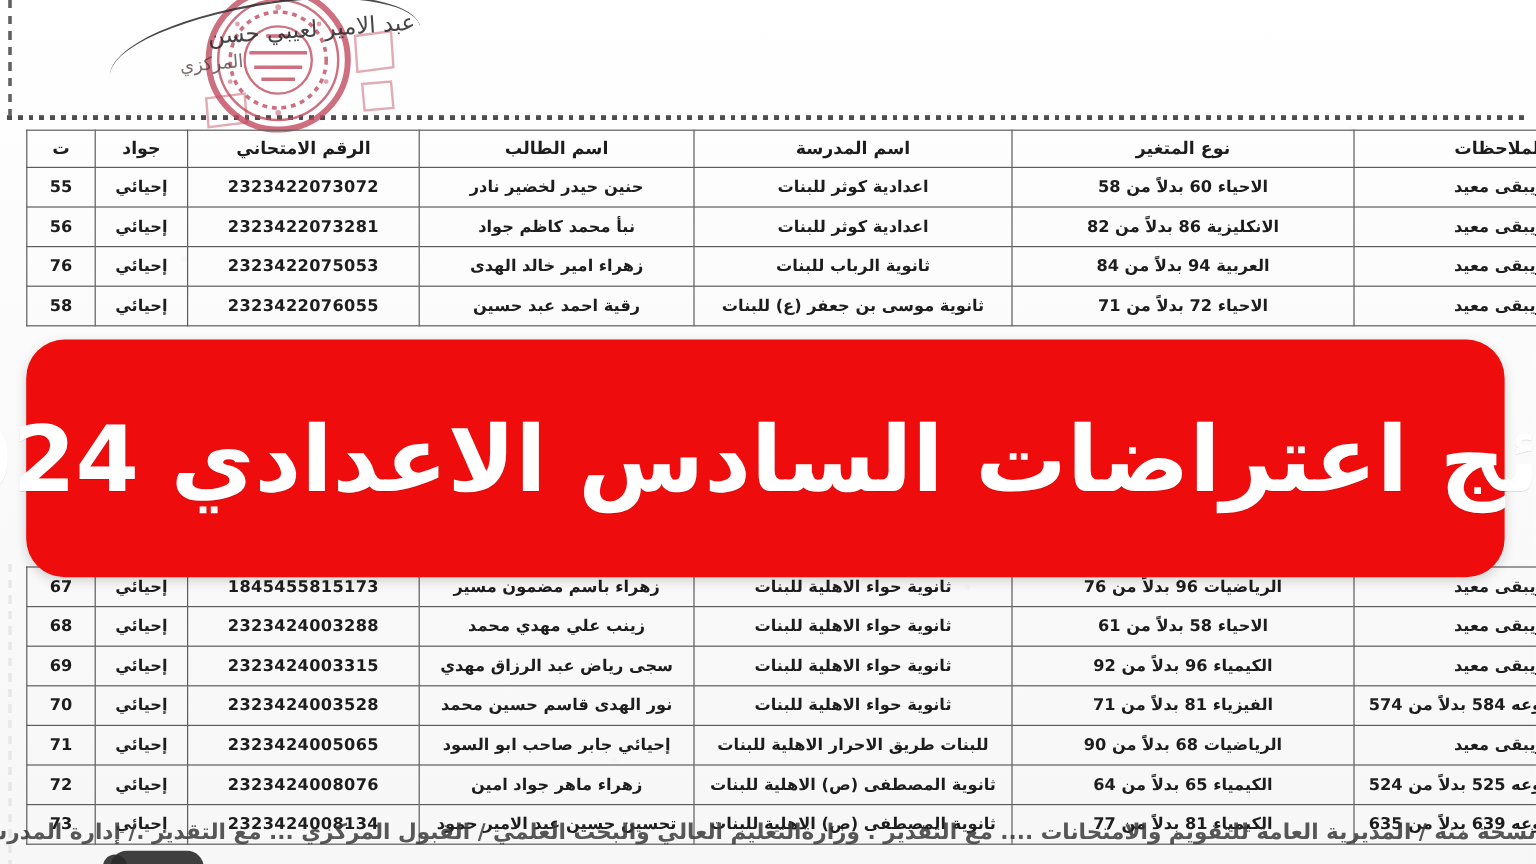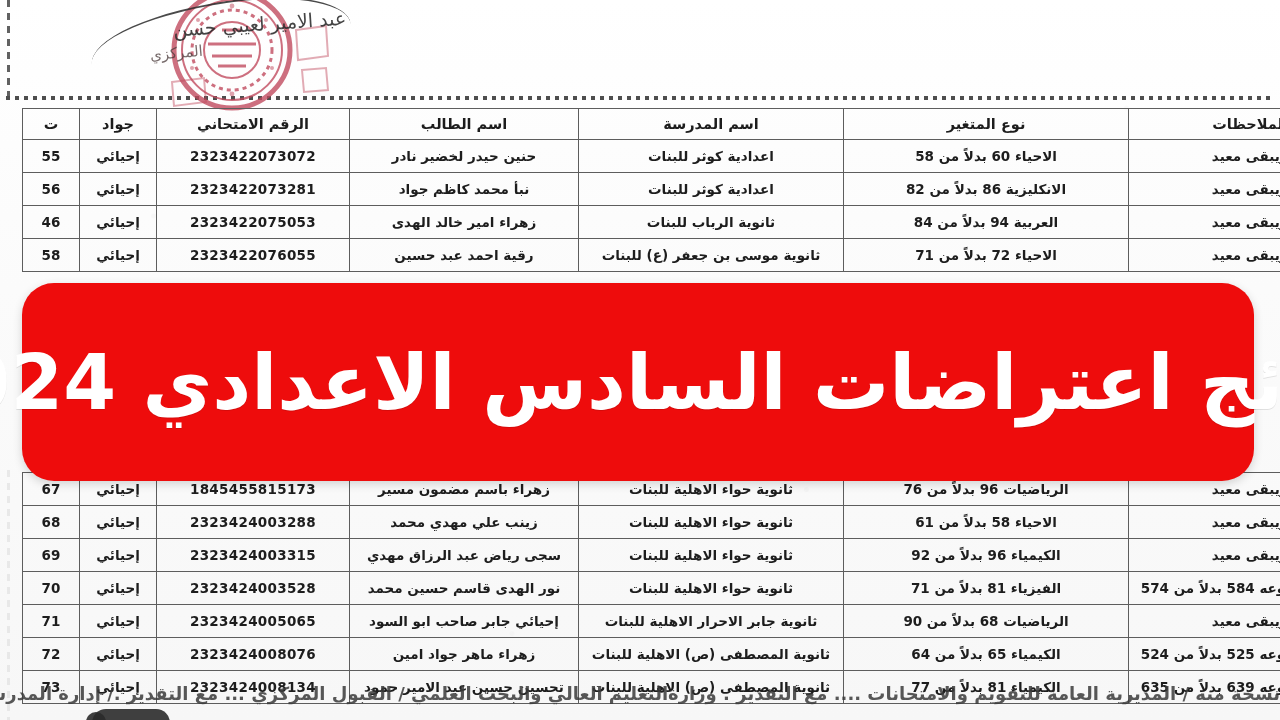--- a/index.html
+++ b/index.html
@@ -214,21 +214,21 @@
           <td class="col-branch">إحيائي</td>
           <td class="col-t">56</td>
         </tr>
         <tr>
           <td class="col-notes cell-note">ويبقى معيد</td>
           <td class="col-subject cell-sub">العربية 94 بدلاً من 84</td>
           <td class="col-school">ثانوية الرباب للبنات</td>
           <td class="col-name">زهراء امير خالد الهدى</td>
           <td class="col-exam cell-exam">2323422075053</td>
           <td class="col-branch">إحيائي</td>
-          <td class="col-t">46</td>
+          <td class="col-t">76</td>
         </tr>
         <tr>
           <td class="col-notes cell-note">ويبقى معيد</td>
           <td class="col-subject cell-sub">الاحياء 72 بدلاً من 71</td>
           <td class="col-school">ثانوية موسى بن جعفر (ع) للبنات</td>
           <td class="col-name">رقية احمد عبد حسين</td>
           <td class="col-exam cell-exam">2323422076055</td>
           <td class="col-branch">إحيائي</td>
           <td class="col-t">58</td>
         </tr>
@@ -273,21 +273,21 @@
           <td class="col-subject cell-sub">الفيزياء 81 بدلاً من 71</td>
           <td class="col-school">ثانوية حواء الاهلية للبنات</td>
           <td class="col-name">نور الهدى قاسم حسين محمد</td>
           <td class="col-exam cell-exam">2323424003528</td>
           <td class="col-branch">إحيائي</td>
           <td class="col-t">70</td>
         </tr>
         <tr>
           <td class="col-notes cell-note">ويبقى معيد</td>
           <td class="col-subject cell-sub">الرياضيات 68 بدلاً من 90</td>
-          <td class="col-school">ثانوية جابر الاحرار الاهلية للبنات</td>
+          <td class="col-school">للبنات طريق الاحرار الاهلية للبنات</td>
           <td class="col-name">إحيائي جابر صاحب ابو السود</td>
           <td class="col-exam cell-exam">2323424005065</td>
           <td class="col-branch">إحيائي</td>
           <td class="col-t">71</td>
         </tr>
         <tr>
           <td class="col-notes cell-note">ويصبح مجموعه  525 بدلاً من 524</td>
           <td class="col-subject cell-sub">الكيمياء 65 بدلاً من 64</td>
           <td class="col-school">ثانوية المصطفى (ص) الاهلية للبنات</td>
           <td class="col-name">زهراء ماهر جواد امين</td>

